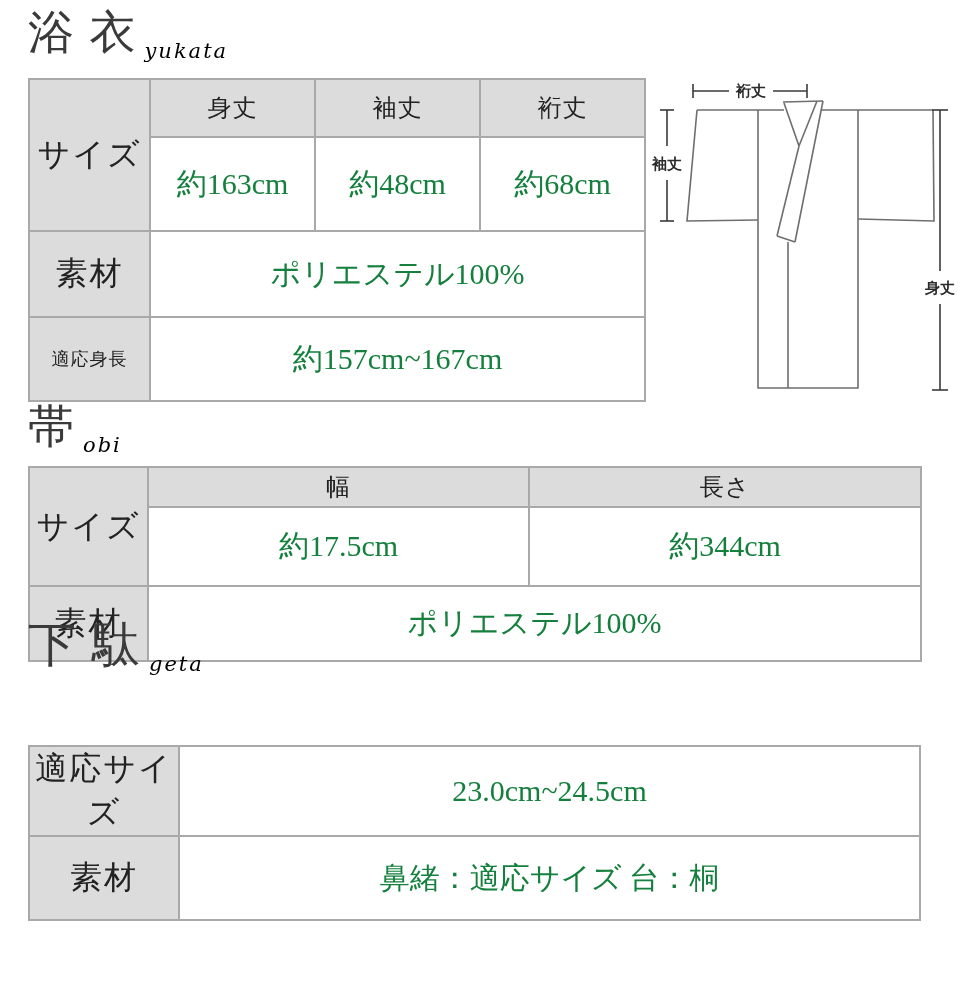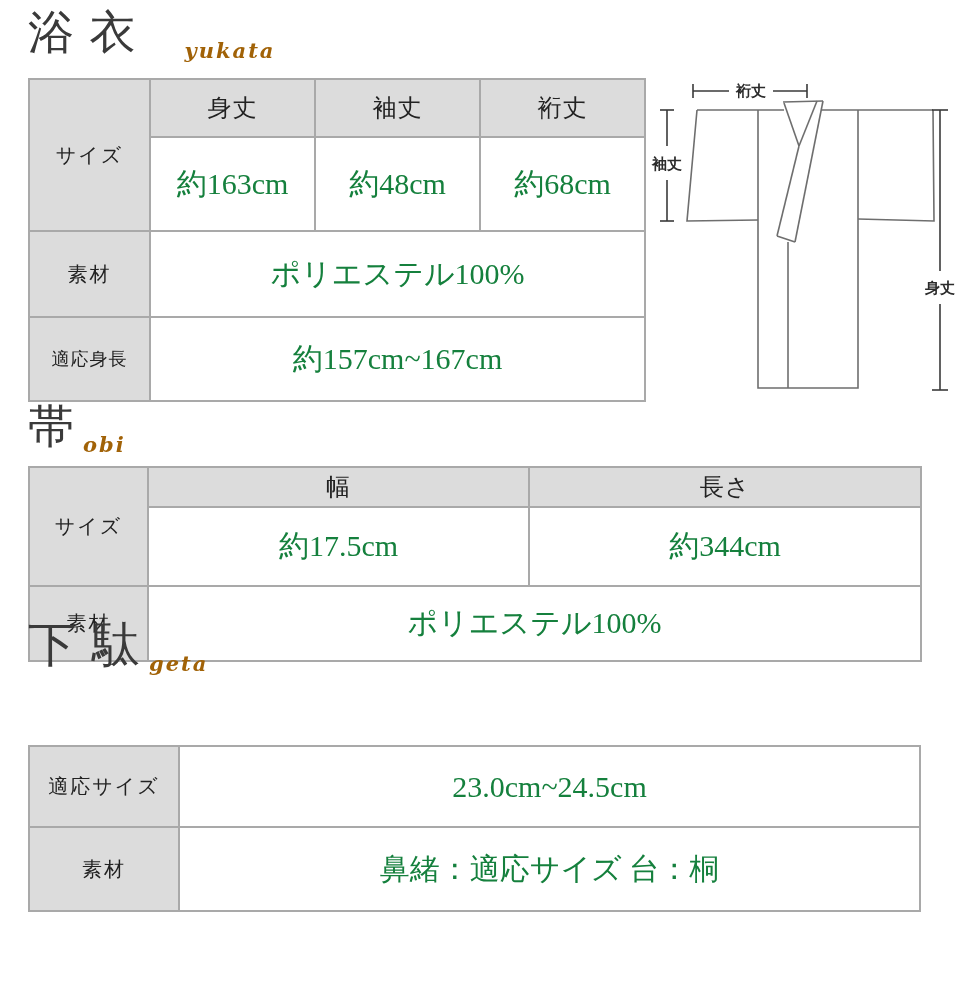--- a/index.html
+++ b/index.html
@@ -1,39 +1,39 @@
 <!DOCTYPE html>
 <html><head>
 <meta charset="utf-8">
 <style>
   html,body{margin:0;padding:0;background:#ffffff;}
   .page{position:relative;width:964px;height:1000px;background:#ffffff;overflow:hidden;
         font-family:"Liberation Serif","DejaVu Serif",serif;color:#1f1f1f;}
   .sec-title{position:absolute;display:flex;align-items:flex-end;}
   .kanji{line-height:1;color:#3a3a3a;letter-spacing:2px;}
-  .script{font-style:italic;font-size:21px;color:#a16207;letter-spacing:2px;
-          transform:translateY(7px);margin-left:7px;font-family:"DejaVu Serif",serif;font-weight:bold;}
+  .script{font-style:italic;font-size:21px;color:#000000;letter-spacing:2px;
+          transform:translateY(7px);margin-left:7px;font-family:"DejaVu Serif",serif;}
   .t-yukata .kanji{font-size:46px;}
   .t-obi .kanji{font-size:46px;}
   .t-geta .kanji{font-size:48px;}
 
   table.spec{position:absolute;border-collapse:collapse;table-layout:fixed;background:#fff;}
   .spec th,.spec td{border:2px solid #a9a9a9;text-align:center;vertical-align:middle;
                     font-weight:normal;padding:0;overflow:hidden;}
   .gray{background:#dcdcdc;}
-  .lbl{font-size:20px;letter-spacing:2px;color:#222;}
+  .lbl{font-size:32px;letter-spacing:2px;color:#222;}
   .lbl-sm{font-size:18px;letter-spacing:1px;color:#222;}
   .head{font-size:24px;letter-spacing:1px;color:#222;}
   .val{font-size:30px;color:#15803d;}
 
   #t1{left:28px;top:78px;width:616px;height:322px;}
   #t2{left:28px;top:466px;width:892px;height:186px;}
   #t3{left:28px;top:745px;width:891px;height:165px;}
 
-  .t-yukata{left:28px;top:10px;gap:40px;}
+  .t-yukata{left:28px;top:10px;}
   .t-obi{left:28px;top:404px;}
   .t-geta{left:28px;top:621px;}
 
   .diagram{position:absolute;left:645px;top:66px;width:320px;height:340px;}
   .diagram .garment{stroke:#6e6e6e;stroke-width:1.6;fill:none;}
   .diagram .meas{stroke:#3a3a3a;stroke-width:1.6;fill:none;}
   .diagram text{font-family:"Liberation Sans","DejaVu Sans",sans-serif;font-size:15px;
                 font-weight:600;fill:#2b2b2b;}
 
   .footer{position:absolute;left:34px;top:914px;font-size:23px;line-height:37px;color:#1d1d1d;}

